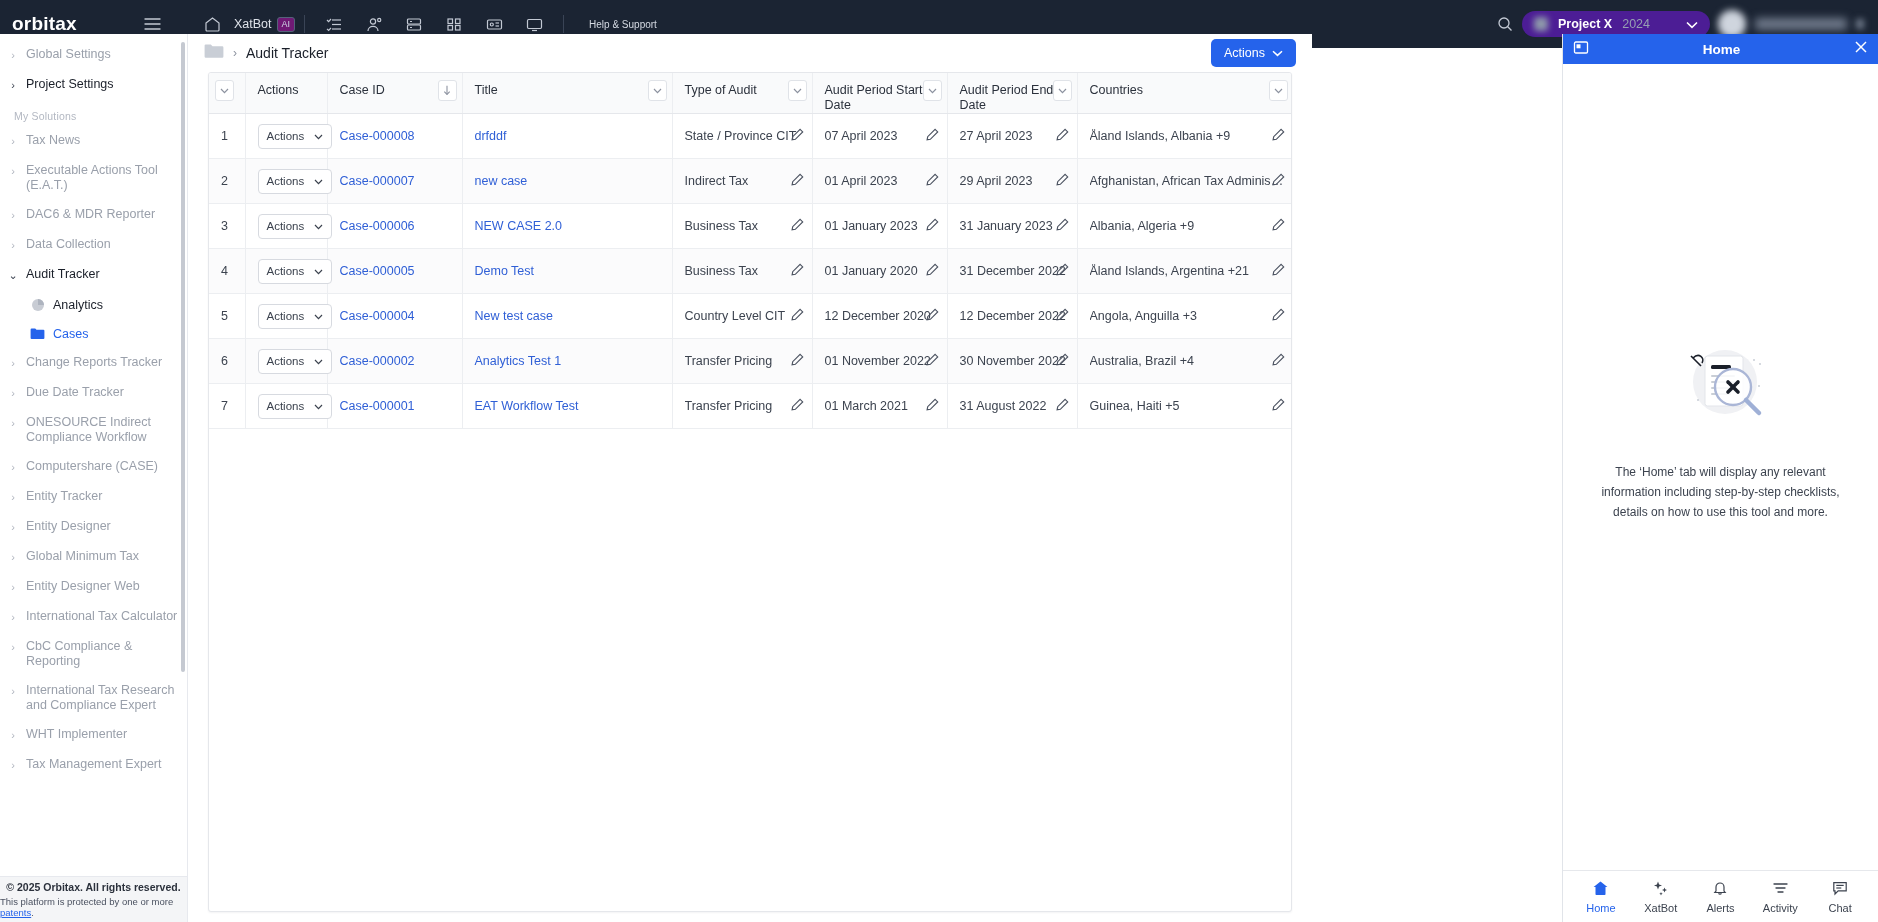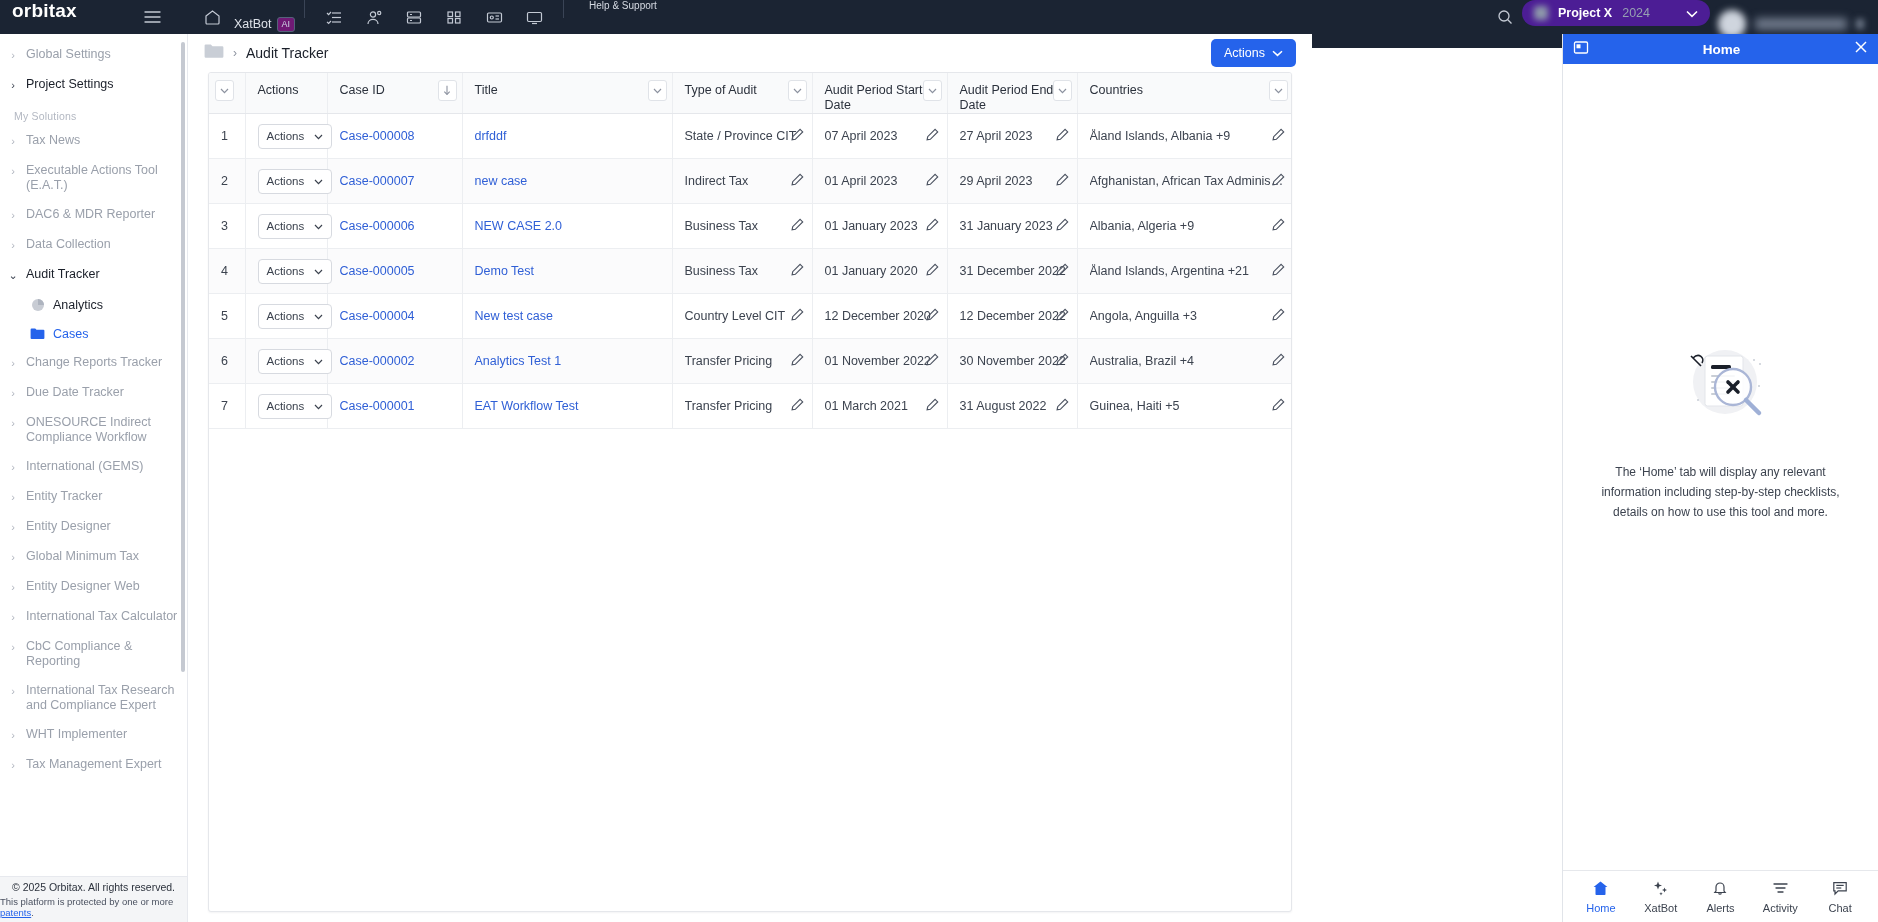--- a/index.html
+++ b/index.html
@@ -8,21 +8,21 @@
     font-family: "Liberation Sans", sans-serif;
     background: #ffffff;
     overflow: hidden;
   }
   body { position: relative; }
 
   
   #topbar {
     position: absolute; top: 0; left: 0; width: 1878px; height: 48px;
     background: #1b2433;
-    display: flex; 
+    display: flex; align-items: center;
   }
   #brand {
     color: #ffffff; font-size: 19px; font-weight: 600;
     letter-spacing: .2px; margin-left: 12px; width: 120px;
   }
   .tb-icon {
     width: 40px; height: 34px;
     display: flex; align-items: center; justify-content: center;
     color: #c3c9d4;
   }
@@ -96,21 +96,21 @@
   }
   #side-scrollbar {
     position: absolute; right: 2px; top: 8px; width: 4px; height: 630px;
     background: #c5c9d1; border-radius: 3px;
   }
   #side-footer {
     position: absolute; left: 0; bottom: 0; width: 187px; height: 46px;
     background: #f4f5f7; border-top: 1px solid #e7e9ee;
     display: flex; flex-direction: column; align-items: center; justify-content: center; gap: 3px;
   }
-  #copyright { font-size: 10.5px; color: #2b313c; font-weight: 400; }
+  #copyright { font-size: 10.5px; color: #2b313c; font-weight: 700; }
   #protected { font-size: 9.5px; color: #4a5160; }
   #protected a { color: #2563eb; text-decoration: underline; }
 
   
   #main {
     position: absolute; top: 34px; left: 188px; width: 1124px; height: 888px;
     background: #ffffff;
   }
   #main-head {
     height: 38px; display: flex; align-items: center;
@@ -364,21 +364,21 @@
     <div class="side-item">
       <span class="chev">›</span>
       <span>Due Date Tracker</span>
     </div>
     <div class="side-item">
       <span class="chev">›</span>
       <span>ONESOURCE Indirect Compliance Workflow</span>
     </div>
     <div class="side-item">
       <span class="chev">›</span>
-      <span>International (GEMS)</span>
+      <span>Computershare (CASE)</span>
     </div>
     <div class="side-item">
       <span class="chev">›</span>
       <span>Entity Tracker</span>
     </div>
     <div class="side-item">
       <span class="chev">›</span>
       <span>Entity Designer</span>
     </div>
     <div class="side-item">

